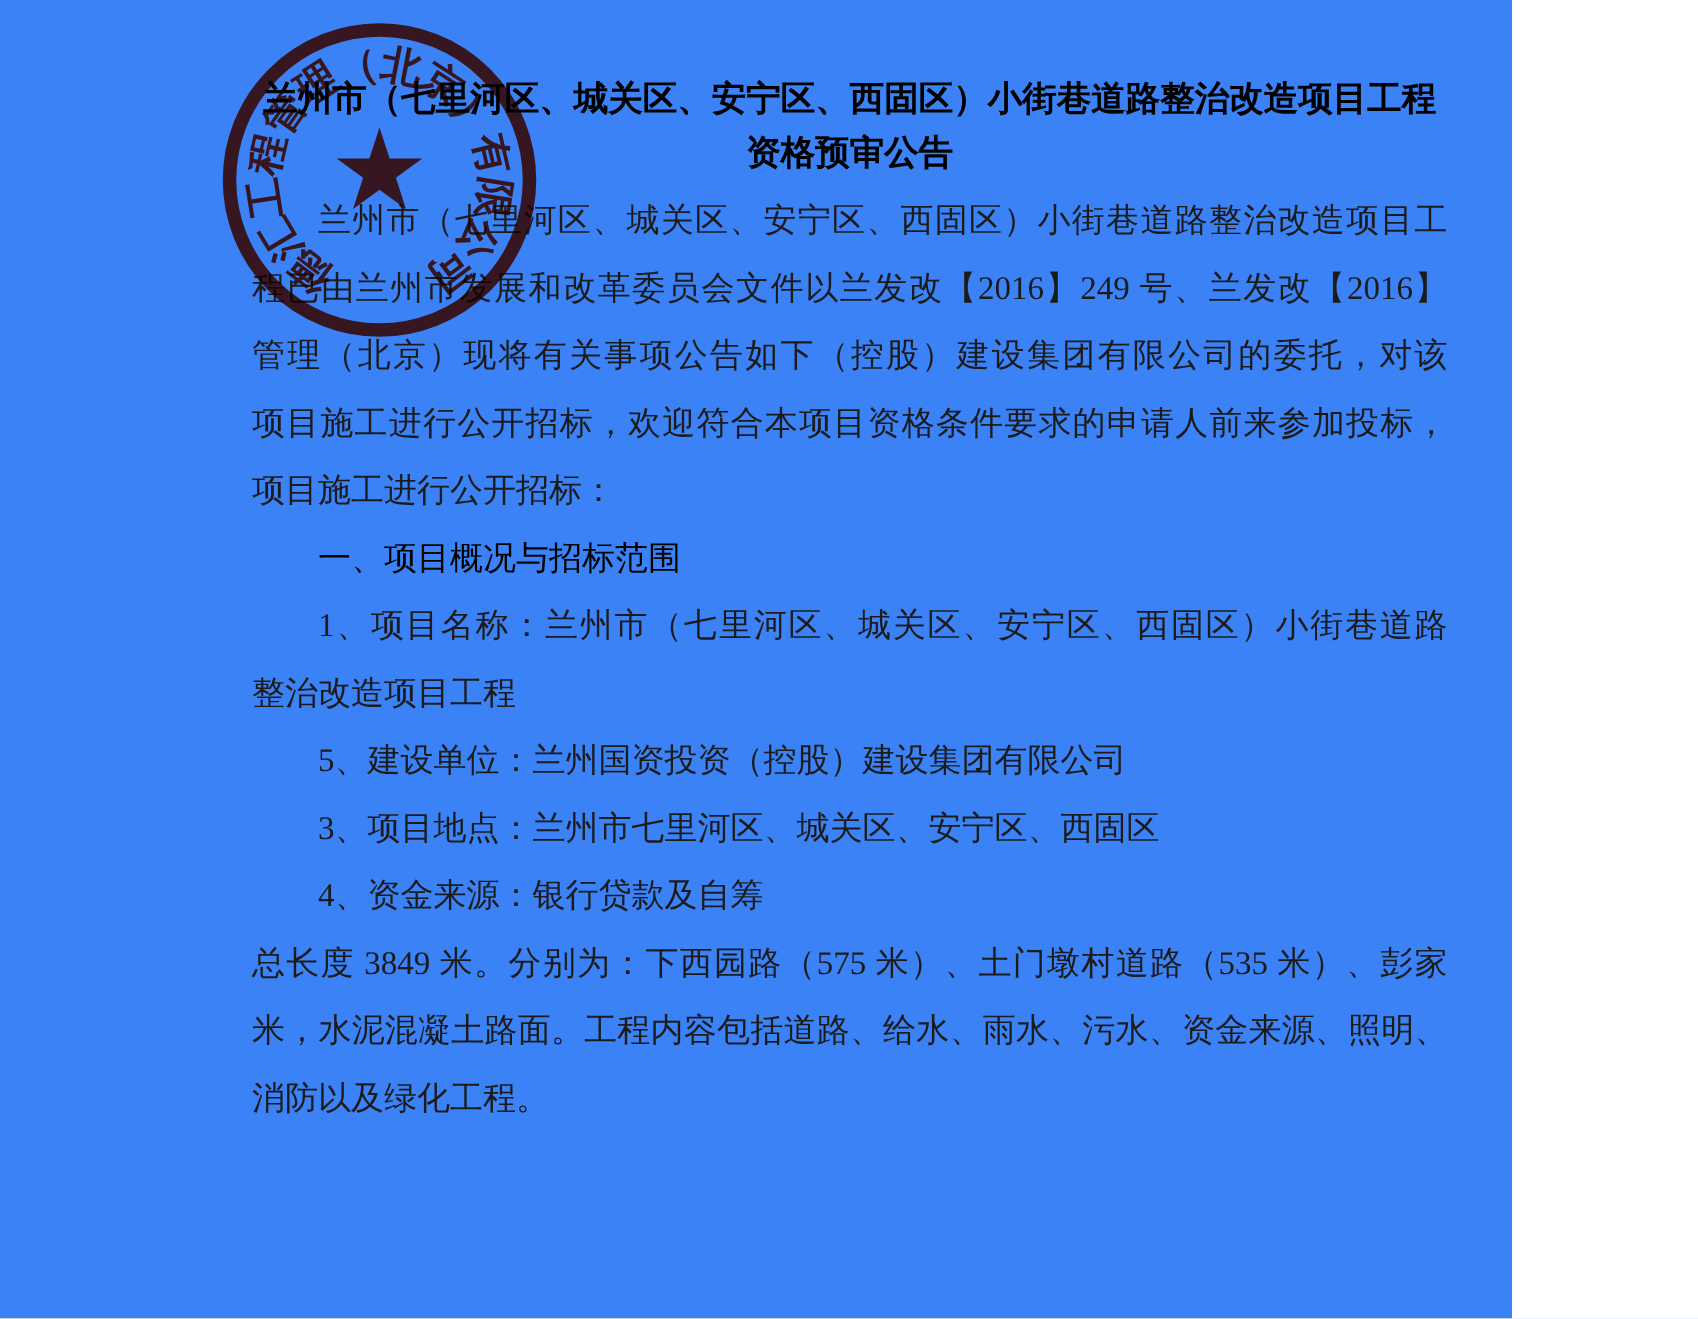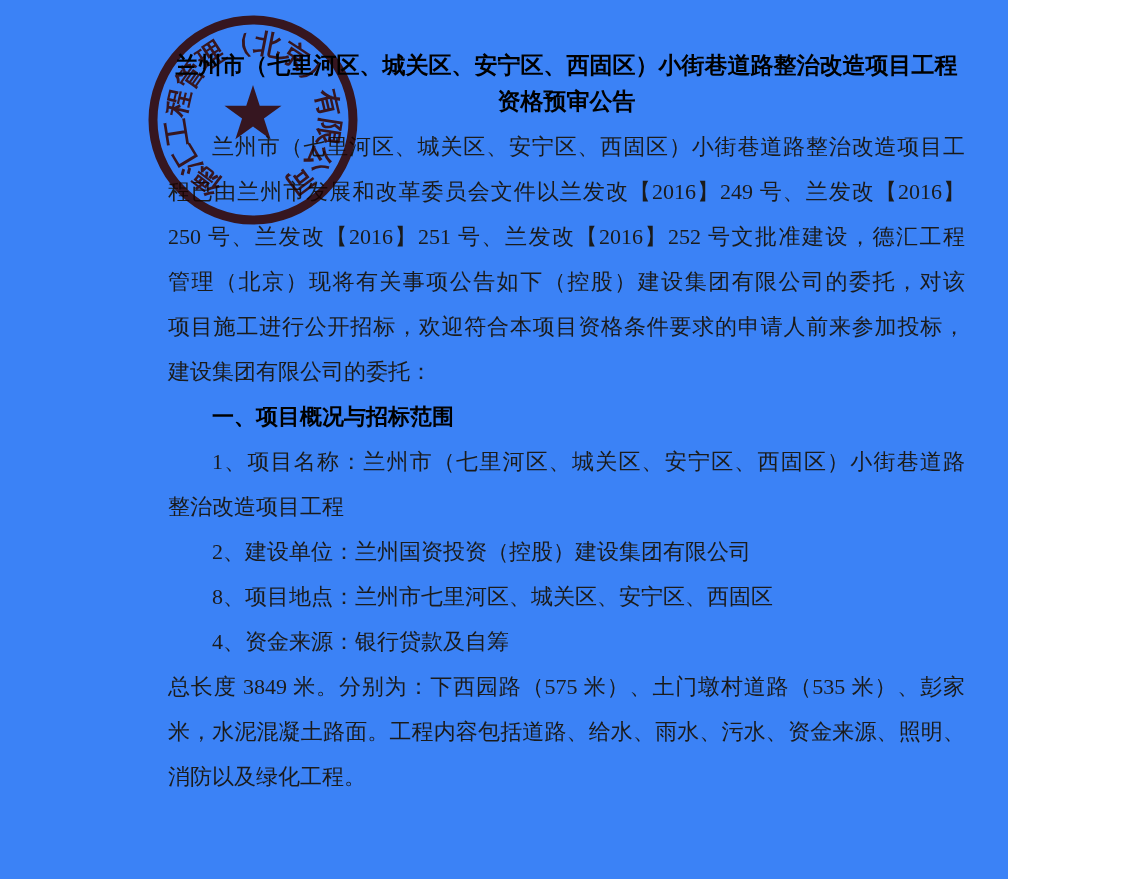--- a/index.html
+++ b/index.html
@@ -26,21 +26,21 @@
   }
   .body-block { margin-top:4px; }
   .body-line {
     font-size:22px;
     line-height:45px;
     text-align:justify;
     color:#1b1b1b;
   }
   .body-line.fill { text-align-last:justify; }
   .body-line.indent { text-indent:44px; }
-  .body-line.bold { font-weight:bold; color:#000; }
+  .body-line.bold { font-weight:normal; color:#000; }
   
   .stamp {
     position:absolute;
     left:142px; top:14px;
     width:222px; height:212px;
     mix-blend-mode:multiply;
     opacity:0.93;
     pointer-events:none;
   }
   .seal-ring { fill:none; stroke-width:9px; }
@@ -57,32 +57,31 @@
 
 <div class="page">
   <div class="content">
 
     <div class="title-line">兰州市（七里河区、城关区、安宁区、西固区）小街巷道路整治改造项目工程</div>
     <div class="title-line">资格预审公告</div>
 
     <div class="body-block">
       <div class="body-line indent fill">兰州市（七里河区、城关区、安宁区、西固区）小街巷道路整治改造项目工</div>
       <div class="body-line fill">程已由兰州市发展和改革委员会文件以兰发改【2016】249 号、兰发改【2016】</div>
-      <div class="body-line fill">250 号、兰发改【2016】251 号、兰发改【2016】252 号文批准建设，德汇工程</div>
       <div class="body-line fill">管理（北京）现将有关事项公告如下（控股）建设集团有限公司的委托，对该</div>
       <div class="body-line fill">项目施工进行公开招标，欢迎符合本项目资格条件要求的申请人前来参加投标，</div>
-      <div class="body-line">建设集团有限公司的委托：</div>
+      <div class="body-line">项目施工进行公开招标：</div>
 
       <div class="body-line indent bold">一、项目概况与招标范围</div>
 
       <div class="body-line indent fill">1、项目名称：兰州市（七里河区、城关区、安宁区、西固区）小街巷道路</div>
       <div class="body-line">整治改造项目工程</div>
 
-      <div class="body-line indent">2、建设单位：兰州国资投资（控股）建设集团有限公司</div>
-      <div class="body-line indent">8、项目地点：兰州市七里河区、城关区、安宁区、西固区</div>
+      <div class="body-line indent">5、建设单位：兰州国资投资（控股）建设集团有限公司</div>
+      <div class="body-line indent">3、项目地点：兰州市七里河区、城关区、安宁区、西固区</div>
       <div class="body-line indent">4、资金来源：银行贷款及自筹</div>
 
       <div class="body-line fill">总长度 3849 米。分别为：下西园路（575 米）、土门墩村道路（535 米）、彭家</div>
       <div class="body-line fill">米，水泥混凝土路面。工程内容包括道路、给水、雨水、污水、资金来源、照明、</div>
       <div class="body-line">消防以及绿化工程。</div>
     </div>
   </div>
 
   <svg class="stamp" viewBox="0 0 222 212" xmlns="http://www.w3.org/2000/svg">
     <circle class="seal-ring" cx="111" cy="106" r="100" stroke="#e71a10"></circle>

